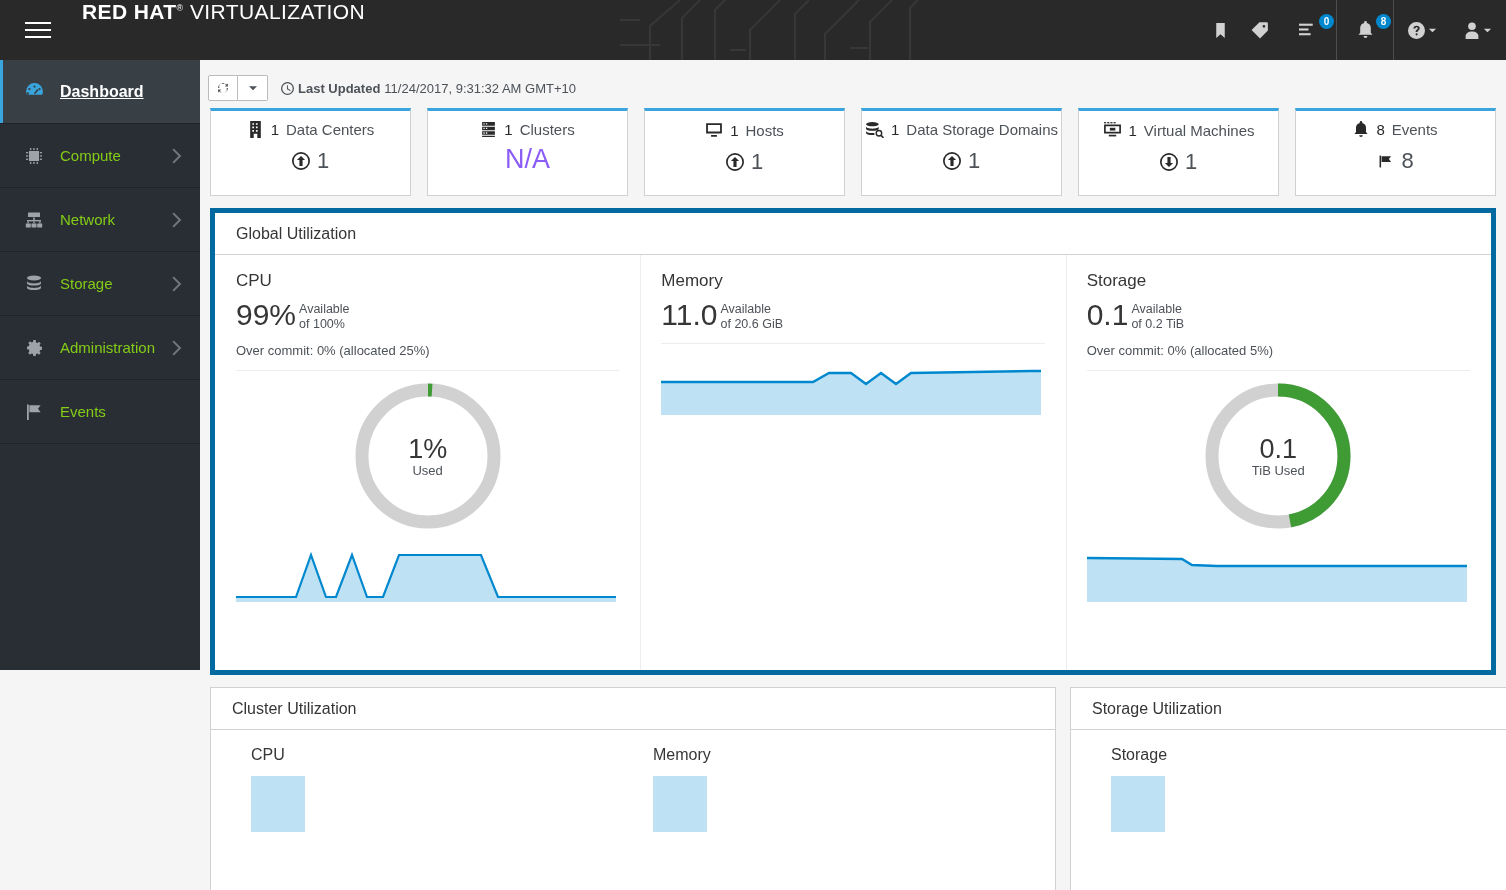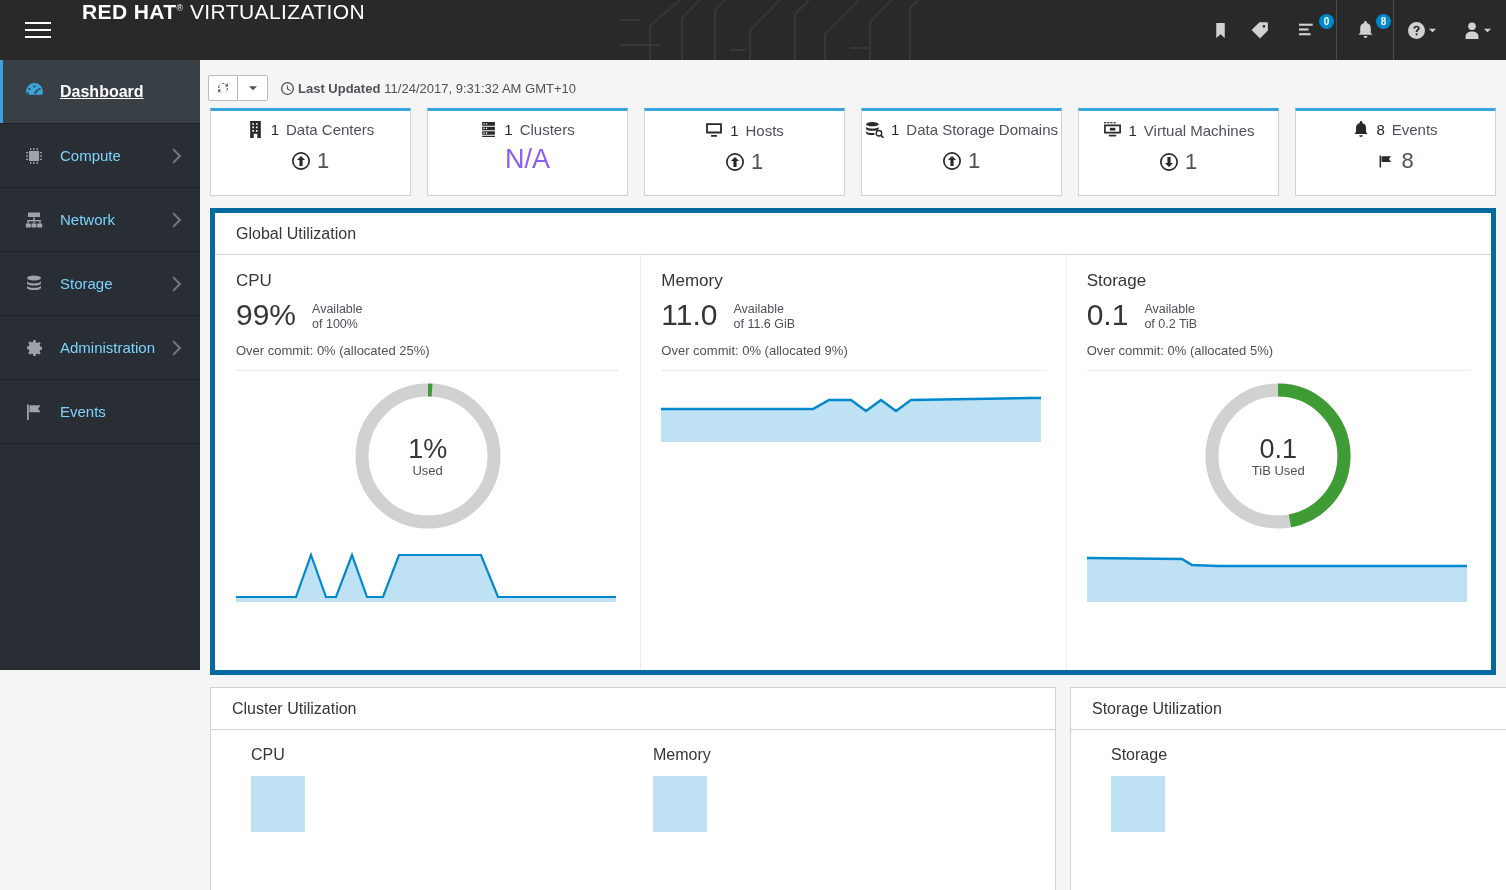--- a/index.html
+++ b/index.html
@@ -49,21 +49,21 @@
   .caret { margin-left: 3px; fill:#d1d1d1; }
 
   
   .sidebar {
     position: absolute; top: 60px; left: 0; width: 200px; height: 610px;
     background: #292e34;
   }
   .nav-item {
     position: relative; height: 64px; display:flex; align-items:center;
     padding-left: 24px; cursor:pointer; border-bottom: 1px solid #1f2326;
-    color: #7dd3fc; font-size: 15px;
+    color: #84cc16; font-size: 15px;
   }
   .nav-item.active { background: #383f45; color:#fff; }
   .nav-item.active::before {
     content:""; position:absolute; left:0; top:0; width:3px; height:100%;
     background:#39a5dc;
   }
   .nav-item.active .nav-label { text-decoration: underline; font-weight:600; font-size:16px;}
   .nav-icon { width: 28px; display:flex; align-items:center; justify-content:flex-start; }
   .nav-icon svg { fill: #9da3a8; }
   .nav-item.active .nav-icon svg { fill:#39a5dc; }
@@ -101,21 +101,21 @@
   .card.na .card-status { font-size: 27px; color:#8b5cf6; margin-top: 6px;}
 
   
   .panel { background:#fff; border:5px solid #0369a1; margin: 12px 10px 0 10px; }
   .panel-head { height: 42px; display:flex; align-items:center; padding-left: 21px; border-bottom:1px solid #d1d1d1; font-size:16px; color:#363636; }
   .global-body { display:flex; height: 415px; }
   .gu-col { flex:1; padding: 16px 0 0 0; position:relative; }
   .gu-col + .gu-col::before { content:""; position:absolute; left:0; top: 0px; width:1px; height: 100%; background:#ededed; }
   .gu-inner { padding: 0 21px; }
   .gu-title { font-size: 17px; color:#363636; }
-  .gu-amount { display:flex; align-items:flex-end; margin-top: 8px; gap: 16px; }
+  .gu-amount { display:flex; align-items:flex-end; margin-top: 8px; gap: 3px; }
   .gu-big { font-size: 30px; font-weight: 300; color:#363636; line-height: 32px; }
   .gu-sub { font-size: 12.5px; color:#4d5258; line-height: 14.5px; padding-top: 3px; }
   .gu-commit { font-size: 13px; color:#4d5258; margin-top: 12px; }
   .gu-rule { height:1px; background:#ededed; margin: 12px 21px 0 21px; }
 
   .donut-wrap { display:flex; justify-content:center; margin-top: 10px; }
   .donut { position:relative; width: 150px; height: 150px; }
   .donut-label { position:absolute; inset:0; display:flex; flex-direction:column; align-items:center; justify-content:center;}
   .donut-val { font-size: 27px; font-weight:300; color:#363636; line-height:28px;}
   .donut-unit { font-size: 13px; color:#4d5258; }
@@ -487,24 +487,23 @@
           </div>
         </div>
 
         <div class="gu-col">
           <div class="gu-inner">
             <div class="gu-title">Memory</div>
             <div class="gu-amount">
               <span class="gu-big">11.0</span>
               <span class="gu-sub">
                 <span>Available</span><br>
-                <span>of 11.6 GiB</span>
+                <span>of 20.6 GiB</span>
               </span>
             </div>
-            <div class="gu-commit">Over commit: 0% (allocated 9%)</div>
           </div>
           <div class="gu-rule"></div>
           <div class="spark">
             <svg width="380" height="55" viewBox="0 0 380 55" preserveAspectRatio="none">
               <path d="M0,22 L152,22 L168,13 L190,13 L205,24 L220,13 L235,24 L250,13 L370,11 L380,11 L380,55 L0,55 Z" fill="#bee1f4"></path>
               <path d="M0,22 L152,22 L168,13 L190,13 L205,24 L220,13 L235,24 L250,13 L370,11 L380,11" fill="none" stroke="#0088ce" stroke-width="2.4"></path>
             </svg>
           </div>
         </div>
 

